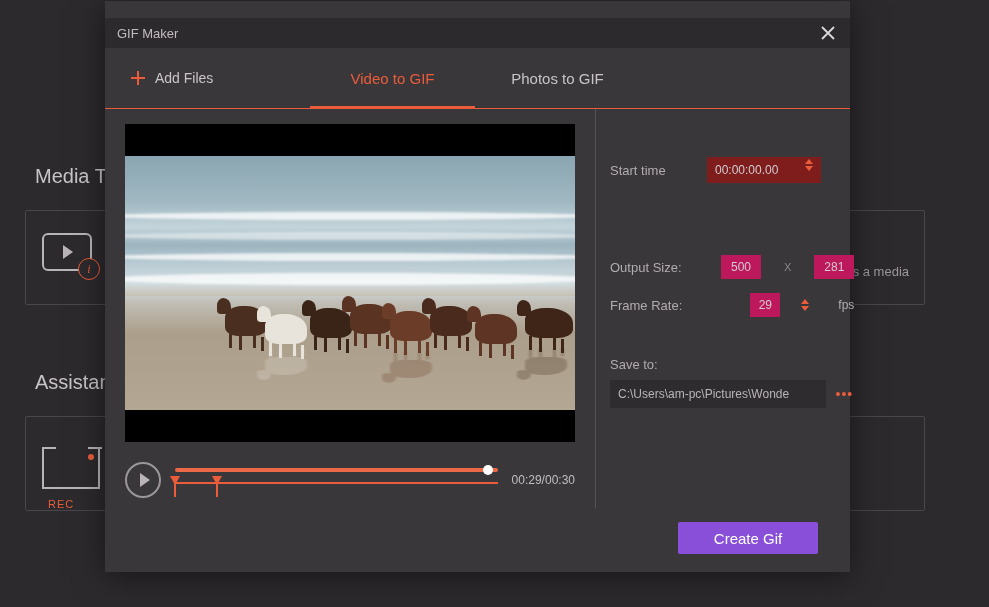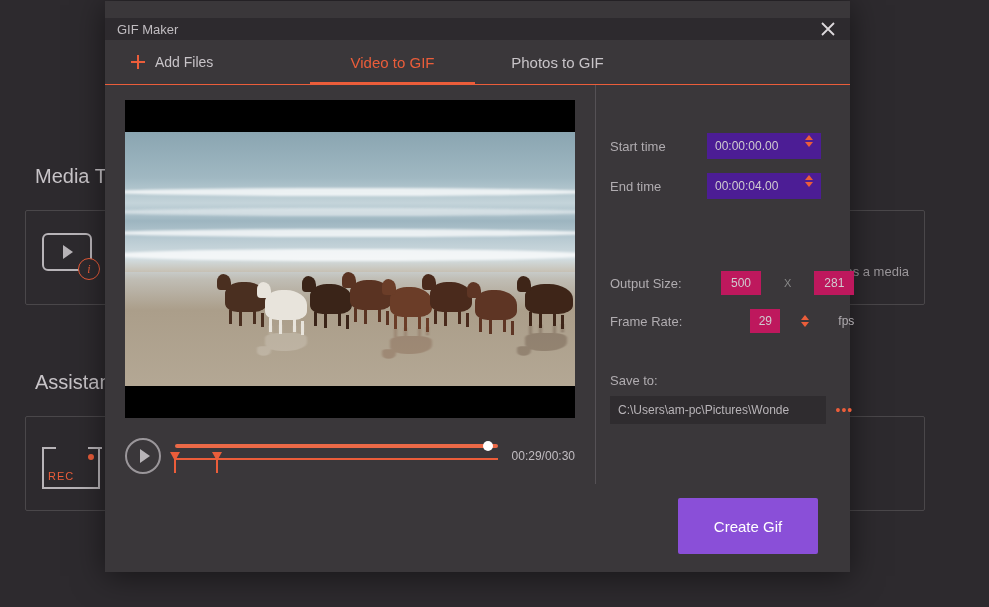--- a/index.html
+++ b/index.html
@@ -76,21 +76,21 @@
     position: absolute;
     left: 42px; top: 449px;
     width: 58px; height: 40px;
     border-right: 2px solid #b8b4b8;
   }
   .bg-rec-dot {
     position:absolute; left: 88px; top: 454px;
     width:6px;height:6px;border-radius:50%;background:#eb5d3a;
   }
   .bg-rec-text {
-    position:absolute; left: 48px; top: 470px;
+    position:absolute; left: 48px; top: 498px;
     color:#eb5d3a; font-size:11px; letter-spacing:1px;
   }
   .bg-side-text {
     position:absolute; right: 80px; top: 264px;
     color:#9a969a; font-size: 13px;
   }
 
   
   .modal {
     position: absolute;
@@ -294,21 +294,21 @@
   }
   .form-row {
     display: flex;
     align-items: center;
     margin-bottom: 14px;
     gap: 21px;
   }
   .form-label { width: 76px; }
   .time-input {
     width: 114px; height: 26px;
-    background: #4c1d95;
+    background: #7f1d1d;
     border: none;
     color: #d0ccd0;
     padding: 0 22px 0 8px;
     font-size: 12px;
     position: relative;
   }
   .spinner-wrap { position: relative; }
   .spinner {
     position: absolute;
     right: 6px; top: 2px;
@@ -346,21 +346,21 @@
     display:flex;align-items:center;justify-content:center;
     font-size: 14px; letter-spacing: 1px;
   }
 
   .modal-footer {
     padding: 14px 32px 18px 0;
     display:flex; justify-content:flex-end;
     background: #3a373a;
   }
   .create-btn {
-    width: 140px; height: 56px;
+    width: 140px; height: 32px;
     background: #8a4fd8;
     color: #fff;
     border: none;
     font-size: 15px;
     cursor: pointer;
     border-radius: 2px;
   }
 
   .gap { height: 58px; }
 </style>
@@ -442,30 +442,20 @@
       <div class="form-row">
         <span class="form-label">Start time</span>
         <div class="spinner-wrap">
           <input class="time-input" value="00:00:00.00" style="">
           <div class="spinner">
             <div class="spinner-up"></div>
             <div class="spinner-down"></div>
           </div>
         </div>
       </div>
-      <div class="form-row">
-        <span class="form-label">End time</span>
-        <div class="spinner-wrap">
-          <input class="time-input" value="00:00:04.00" style="">
-          <div class="spinner">
-            <div class="spinner-up"></div>
-            <div class="spinner-down"></div>
-          </div>
-        </div>
-      </div>
 
       <div class="gap"></div>
 
       <div class="form-row">
         <span class="form-label" style="width:90px">Output Size:</span>
         <input class="num-input" value="500" style="">
         <span class="x-sep">X</span>
         <input class="num-input" value="281" style="">
       </div>
 

